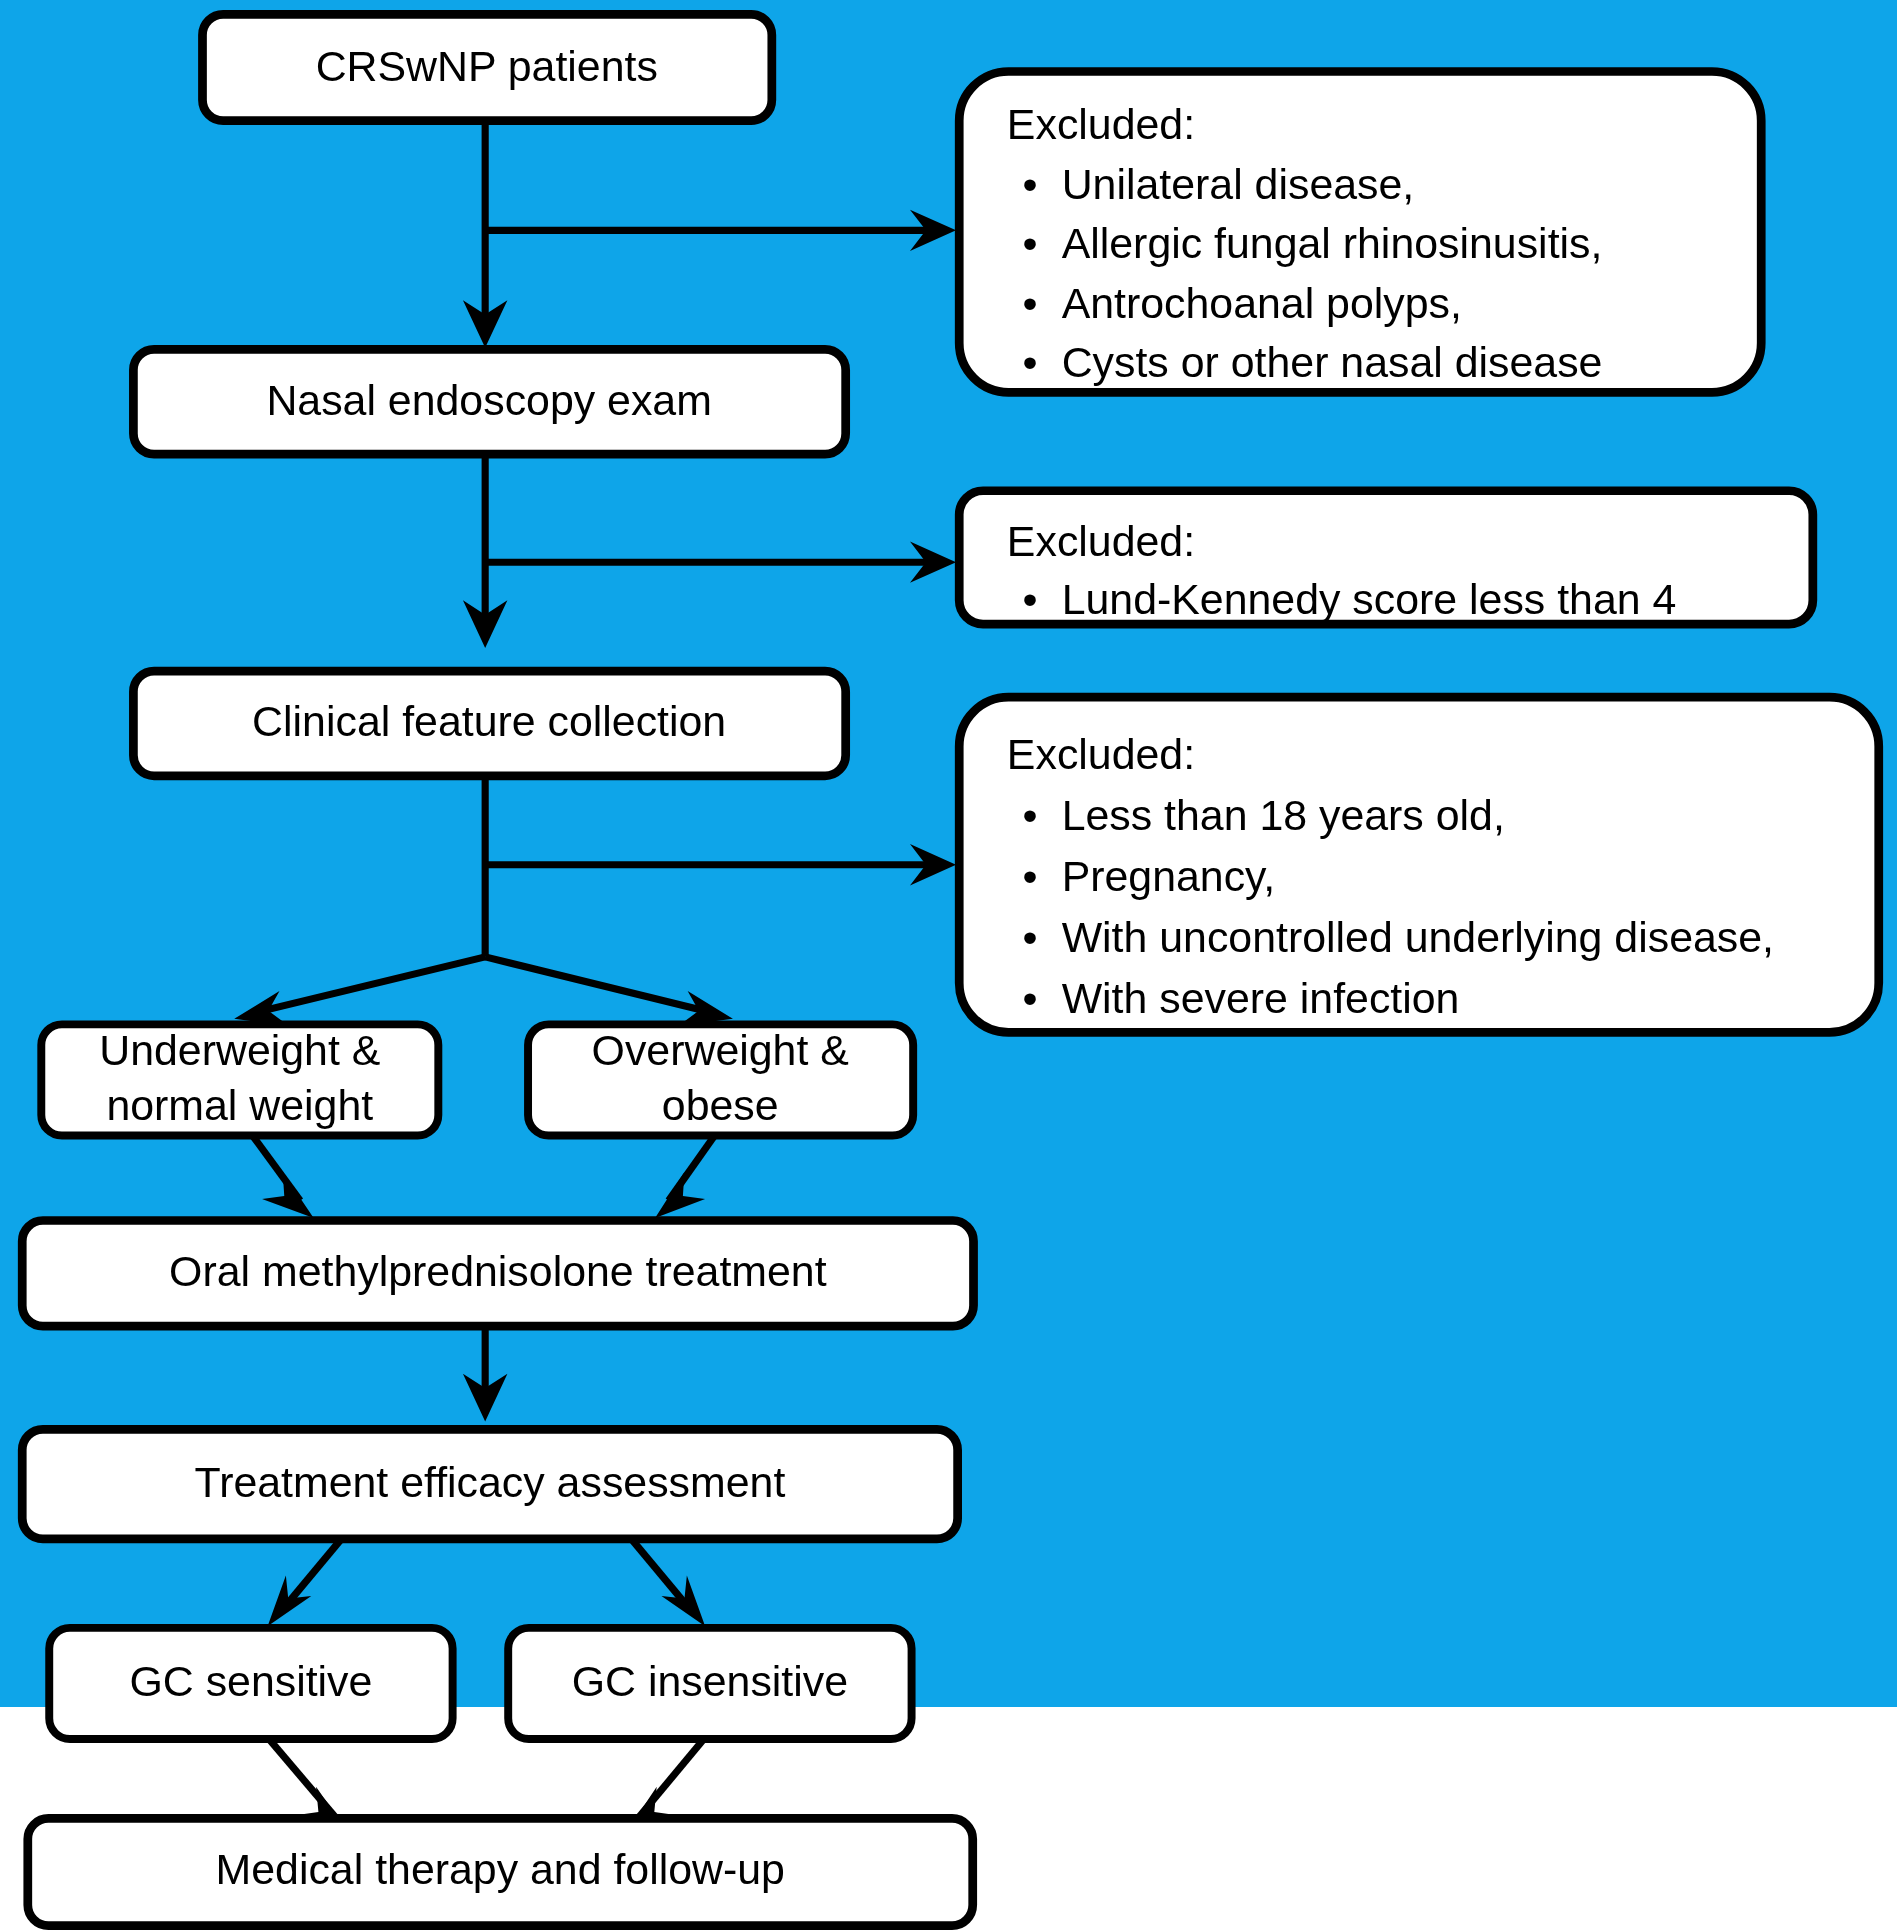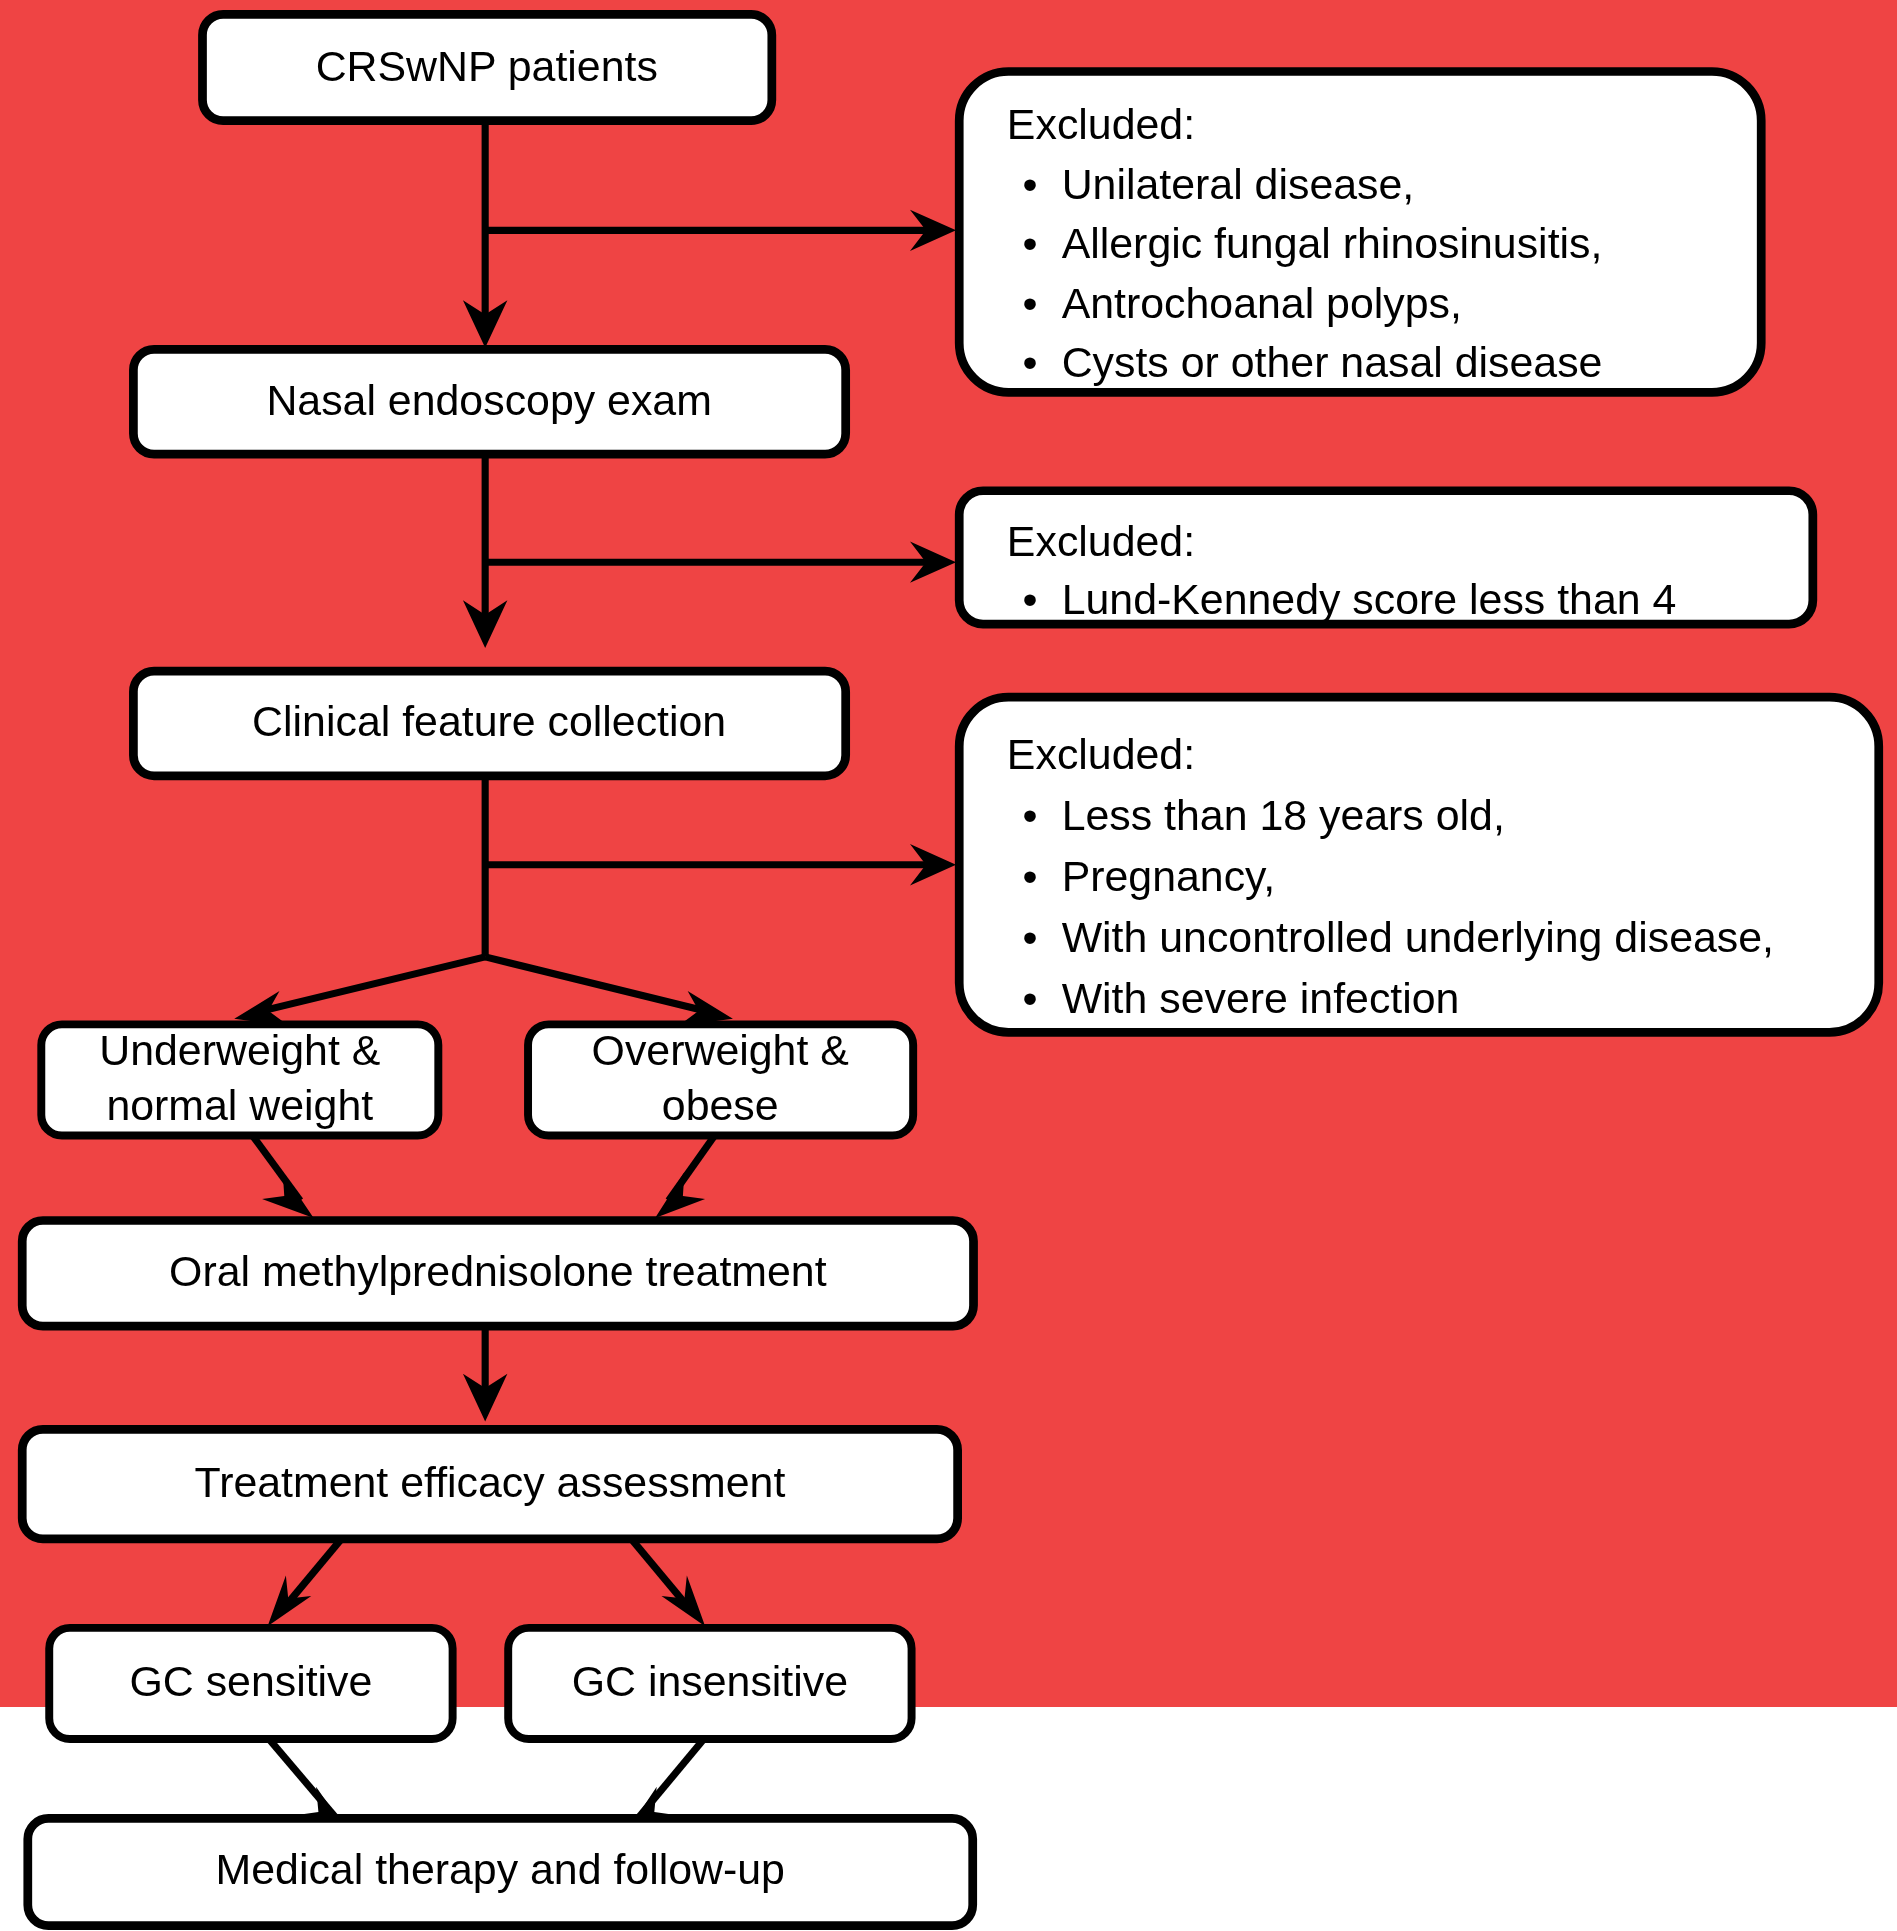--- a/index.html
+++ b/index.html
@@ -11,21 +11,21 @@
   body {
     width: 1897px;
     height: 1932px;
     font-family: "Liberation Sans", sans-serif;
     overflow: hidden;
   }
   #flow-root {
     position: relative;
     width: 1897px;
     height: 1707px;
-    background: #ef4444;
+    background: #0ea5e9;
   }
   svg#flow-svg {
     position: absolute;
     top: 0;
     left: 0;
     width: 1897px;
     height: 1932px;
     display: block;
   }
   .node-rect {

